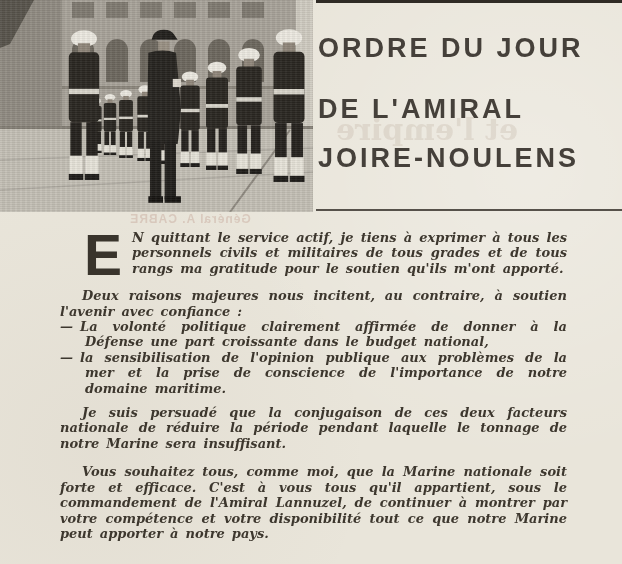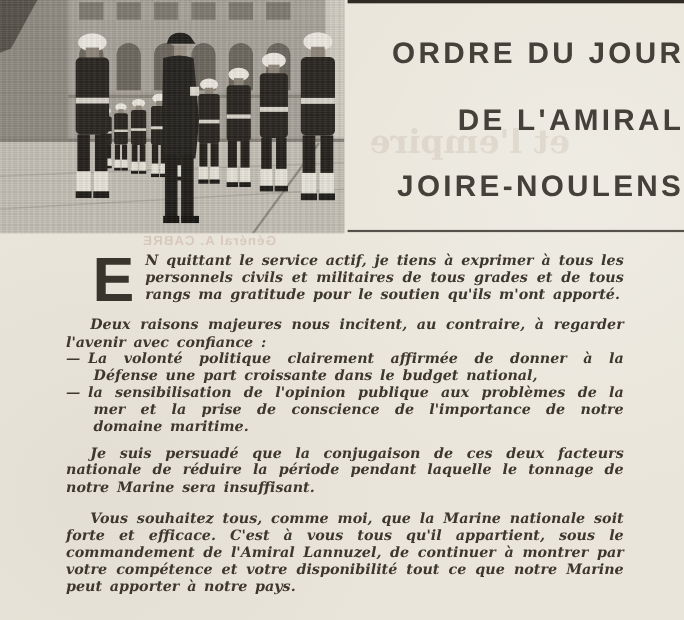--- a/index.html
+++ b/index.html
@@ -16,24 +16,24 @@
   .photo svg{display:block;}
   .grain{position:absolute;inset:0;pointer-events:none;
     background:
       repeating-linear-gradient(0deg, rgba(255,255,255,.05) 0 1px, rgba(40,35,30,.05) 1px 2px),
       repeating-linear-gradient(90deg, rgba(255,255,255,.03) 0 2px, rgba(40,35,30,.04) 2px 5px);
   }
   
   .rule{position:absolute;left:316px;width:306px;}
   .rule-top{top:0;height:3px;background:#2f2b25;}
   .rule-bottom{top:209px;height:2px;background:#56514a;}
-  .title{position:absolute;left:318px;top:0;width:304px;height:209px;text-align:right;
+  .title{position:absolute;left:318px;top:0;width:304px;height:209px;text-align:left;
     font-family:"Liberation Sans", sans-serif;font-weight:bold;color:#45403a;}
   .tl{font-size:27px;letter-spacing:3px;line-height:28px;white-space:nowrap;}
-  .tl1{margin-top:34px;} .tl2{margin-top:33px;} .tl3{margin-top:32px;}
+  .tl1{margin-top:34px;} .tl2{margin-top:33px;} .tl3{margin-top:21px;}
   
   .ghost{position:absolute;transform:scaleX(-1);pointer-events:none;white-space:nowrap;}
   .ghost-title{left:336px;top:112px;font:bold 30px "DejaVu Serif", serif;color:rgba(150,118,100,.15);}
   .ghost-photo{left:70px;top:212px;width:240px;text-align:center;
     font:bold 12px "Liberation Sans", sans-serif;letter-spacing:1px;color:rgba(175,130,115,.28);}
   
   .body{position:absolute;left:60px;top:230px;width:507px;color:#3d372e;
     font-size:13px;line-height:15.4px;font-style:italic;font-weight:bold;
     text-align:justify;word-spacing:2.5px;}
   .body p{margin:0;}
@@ -128,21 +128,21 @@
   <div class="ghost ghost-title">et l'empire</div>
   <div class="title">
     <div class="tl tl1">ORDRE DU JOUR</div>
     <div class="tl tl2">DE L'AMIRAL</div>
     <div class="tl tl3">JOIRE-NOULENS</div>
   </div>
   <div class="rule rule-bottom"></div>
 
   <div class="body">
     <p class="lead"><span class="dropcap">E</span><span class="t">N quittant le service actif, je tiens à exprimer à tous les personnels civils et militaires de tous grades et de tous rangs ma gratitude pour le soutien qu'ils m'ont apporté.</span></p>
-    <p class="p m12">Deux raisons majeures nous incitent, au contraire, à regarder l'avenir avec confiance :</p>
+    <p class="p m12">Deux raisons majeures nous incitent, au contraire, à soutien l'avenir avec confiance :</p>
     <p class="li"><span class="mk">—</span><span class="t">La volonté politique clairement affirmée de donner à la Défense une part croissante dans le budget national,</span></p>
     <p class="li"><span class="mk">—</span><span class="t">la sensibilisation de l'opinion publique aux problèmes de la mer et la prise de conscience de l'importance de notre domaine maritime.</span></p>
     <p class="p m9">Je suis persuadé que la conjugaison de ces deux facteurs nationale de réduire la période pendant laquelle le tonnage de notre Marine sera insuffisant.</p>
     <p class="p m13">Vous souhaitez tous, comme moi, que la Marine nationale soit forte et efficace. C'est à vous tous qu'il appartient, sous le commandement de l'Amiral Lannuzel, de continuer à montrer par votre compétence et votre disponibilité tout ce que notre Marine peut apporter à notre pays.</p>
 
   </div>
 
 </div>
 
 </body></html>

